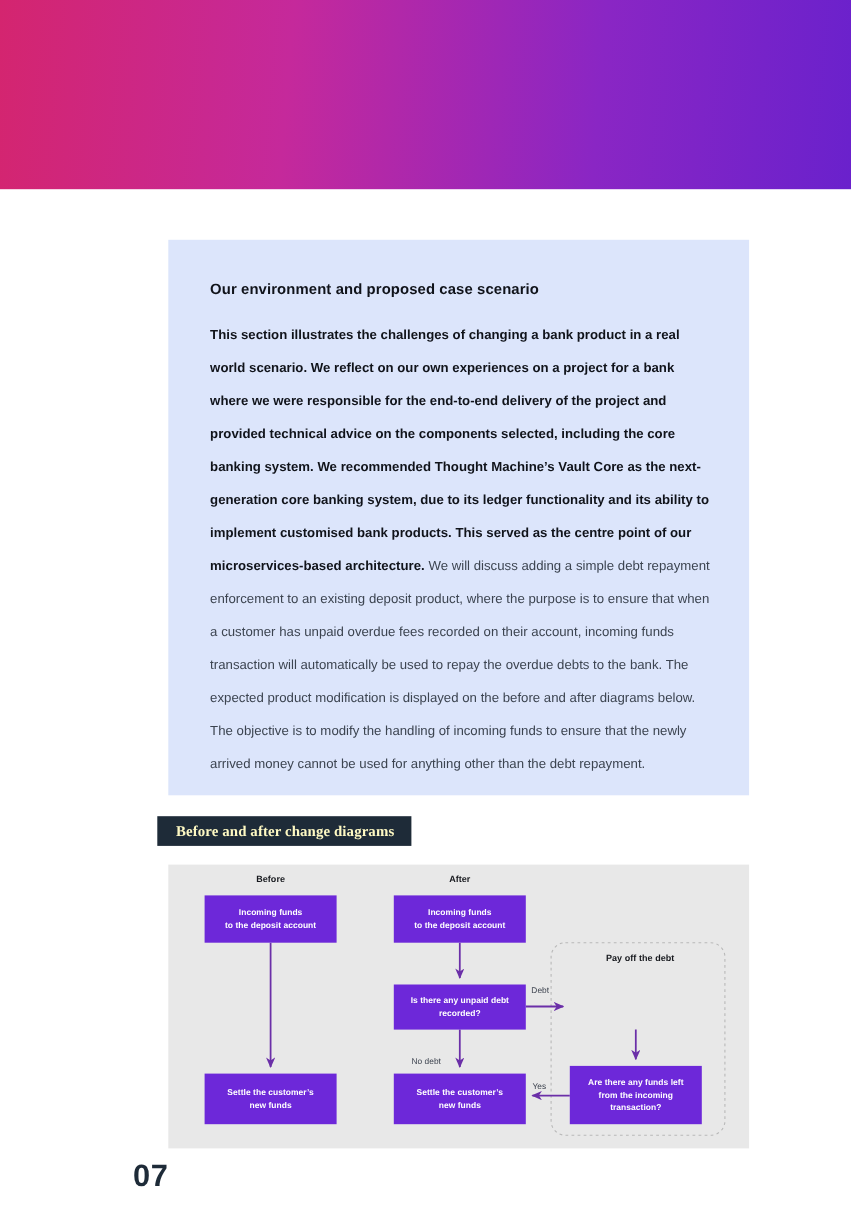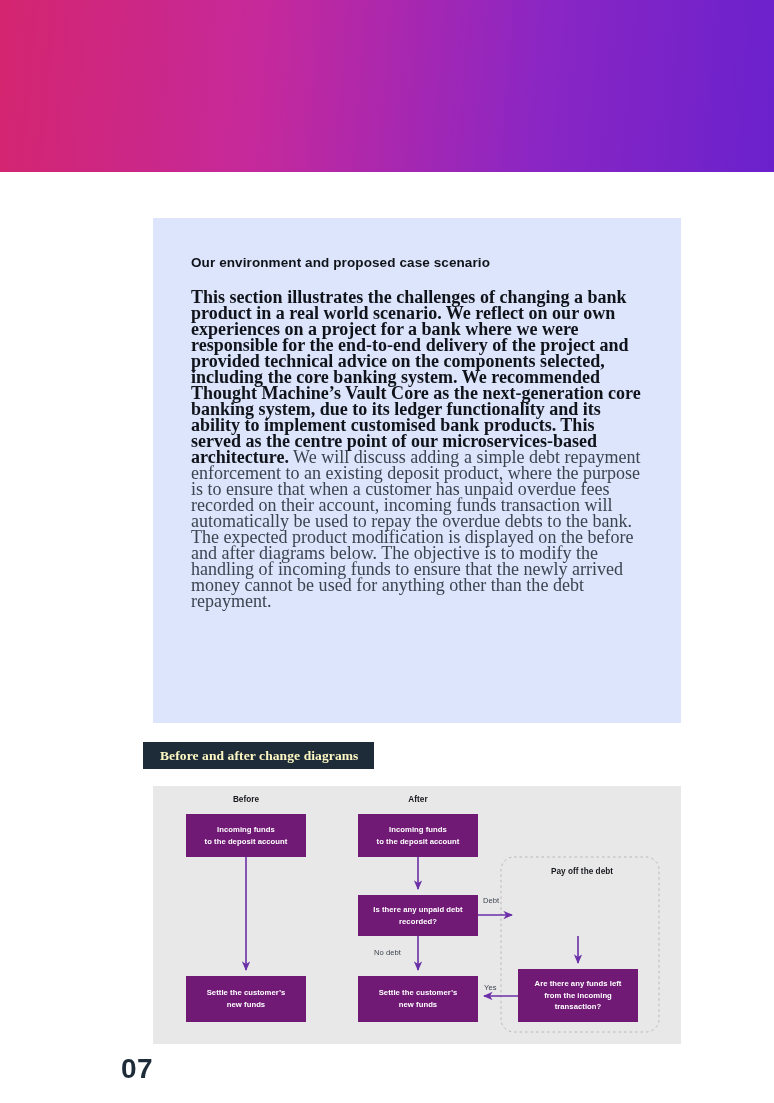--- a/index.html
+++ b/index.html
@@ -40,25 +40,24 @@
     width: 456px;
   }
   #panel-heading {
     font-size: 13.5px;
     font-weight: bold;
     color: #10131a;
     letter-spacing: 0.1px;
     margin-bottom: 19px;
   }
   #panel-body {
-    font-size: 18px;
-    line-height: 16px;
+    font-size: 12px;
+    line-height: 30px;
     color: #3c4450;
     letter-spacing: 0.01px;
-    font-family: Liberation Serif, serif;
   }
   #panel-body .lead {
     font-weight: bold;
     color: #10131a;
   }
 
   
   #section-badge {
     position: absolute;
     left: 143px; top: 742px;
@@ -110,21 +109,21 @@
     font-size: 8.2px;
     font-weight: bold;
     color: #16181d;
     text-align: center;
     letter-spacing: 0.05px;
   }
   #group-title-payoff { left: 354px; top: 81px; width: 150px; }
 
   .node {
     position: absolute;
-    background: #701a75;
+    background: #6d28d9;
     color: #ffffff;
     font-size: 7.7px;
     font-weight: bold;
     line-height: 11.6px;
     text-align: center;
     display: flex;
     align-items: center;
     justify-content: center;
     letter-spacing: 0.04px;
     padding: 0 4px;
@@ -139,21 +138,21 @@
   #node-funds-left   { left: 365px; top: 183px; width: 120px; height: 53px; }
 
   .edge-label {
     position: absolute;
     font-size: 7.6px;
     color: #3e4450;
     letter-spacing: 0.04px;
     white-space: nowrap;
   }
   #edge-label-debt   { left: 330px; top: 110px; }
-  #edge-label-nodebt { left: 221px; top: 162px; }
+  #edge-label-nodebt { left: 221px; top: 174px; }
   #edge-label-yes    { left: 331px; top: 197px; }
 
   
   #page-number {
     position: absolute;
     left: 121px; top: 1053px;
     font-size: 28px;
     font-weight: bold;
     color: #1e2b38;
     letter-spacing: 0.4px;

